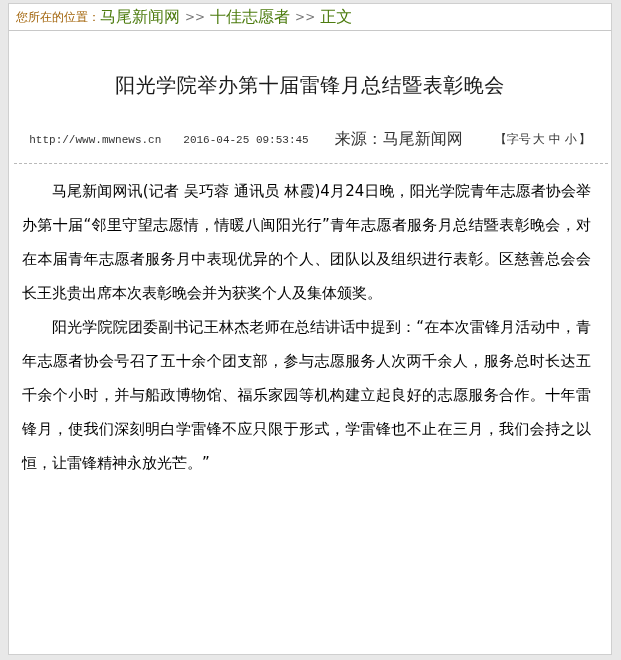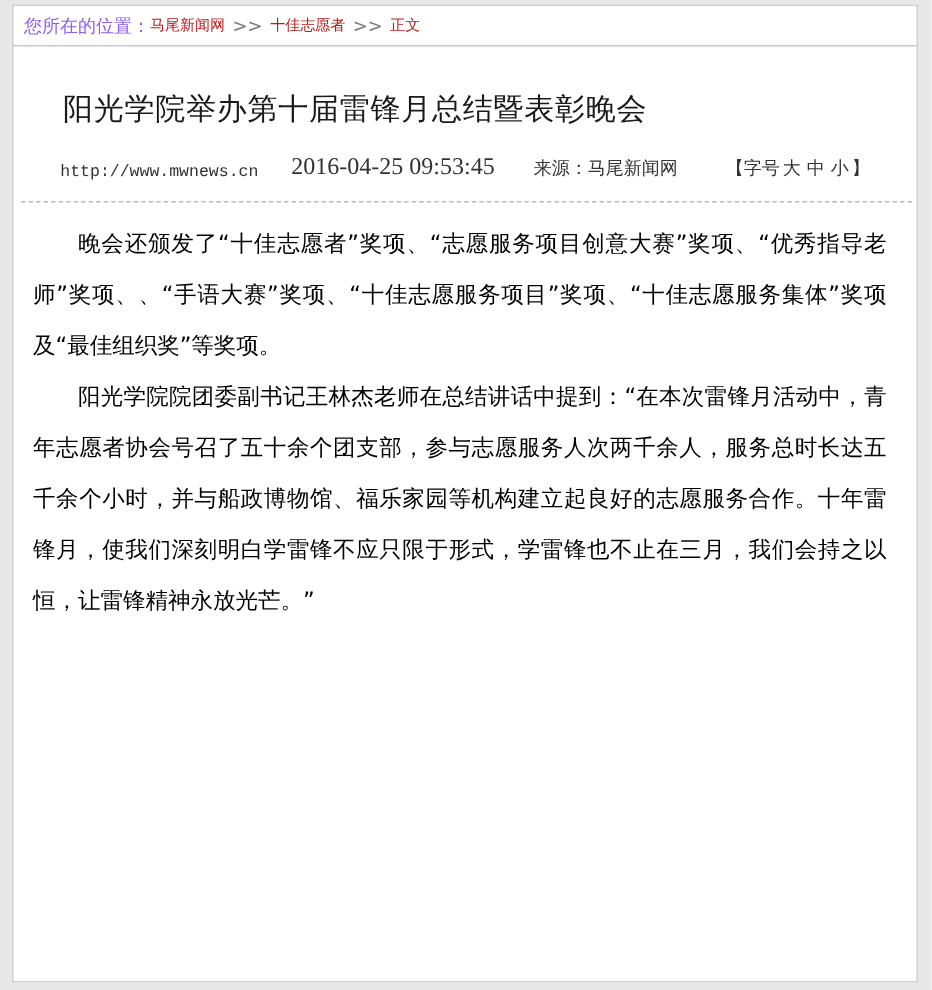--- a/index.html
+++ b/index.html
@@ -40,26 +40,26 @@
     border: 1px solid #cfcfcf;
     border-bottom: 1px solid #c8c8c8;
     box-sizing: border-box;
     display: flex;
     align-items: center;
     padding-left: 7px;
     white-space: nowrap;
   }
   .breadcrumb-label {
     font-size: 12px;
-    color: #8b5cf6;
+    color: #a16207;
     font-family: "DejaVu Sans", sans-serif;
   }
   .breadcrumb-link {
-    font-size: 10px;
-    color: #b91c1c;
+    font-size: 16px;
+    color: #4d7c0f;
     text-decoration: none;
     font-family: Liberation Sans, sans-serif;
     cursor: pointer;
   }
   .breadcrumb-sep {
     font-size: 12px;
     color: #777777;
     margin: 0 5px;
     font-family: "DejaVu Sans", sans-serif;
   }
@@ -67,57 +67,58 @@
   
   .article {
     position: absolute;
     left: 9px;
     top: 31px;
     width: 602px;
     box-sizing: border-box;
   }
 
   .article-title {
-    margin: 3px;
+    margin: 16px;
     padding: 24px 30px 0 30px;
+    text-align: center;
     font-size: 20px;
     font-weight: normal;
     color: #1a1a1a;
     font-family: "DejaVu Sans", sans-serif;
     letter-spacing: 0.5px;
     line-height: 28px;
   }
 
   .article-meta {
     margin: 0;
     padding: 14px 0 0 0;
     display: flex;
     justify-content: center;
-    align-items: flex-end;
+    align-items: center;
     font-size: 12px;
     color: #3a3a3a;
     white-space: nowrap;
   }
   .meta-url {
     font-family: "Liberation Mono", "DejaVu Sans Mono", monospace;
     font-size: 11px;
     color: #333333;
     text-decoration: none;
     cursor: pointer;
     margin-right: 22px;
   }
   .meta-date {
-    font-family: Liberation Serif, serif;
-    font-size: 16px;
+    font-family: Liberation Mono, monospace;
+    font-size: 11px;
     color: #333333;
     margin-right: 26px;
   }
   .meta-source {
     font-family: "DejaVu Sans", sans-serif;
-    font-size: 12px;
+    font-size: 16px;
     color: #333333;
     margin-right: 32px;
   }
   .meta-fontsize {
     font-family: Liberation Sans, sans-serif;
     font-size: 12px;
     color: #333333;
   }
   .meta-fontsize .fs-bracket,
   .meta-fontsize .fs-label { color: #333333; }
@@ -176,17 +177,17 @@
   <div class="article-meta">
     <a class="meta-url">http://www.mwnews.cn</a>
     <span class="meta-date">2016-04-25 09:53:45</span>
     <span class="meta-source">来源：马尾新闻网</span>
     <span class="meta-fontsize"><span class="fs-bracket">【</span><span class="fs-label">字号</span><a class="fs-opt">大</a><a class="fs-opt">中</a><a class="fs-opt">小</a><span class="fs-bracket">】</span></span>
   </div>
 
   <hr class="divider-dashed">
 
   <div class="article-body">
-    <p>晚会还颁发了“十佳志愿者”奖项、“志愿服务项目创意大赛”奖项、“优秀指导老师”奖项、、“手语大赛”奖项、“十佳志愿服务项目”奖项、“十佳志愿服务集体”奖项及“最佳组织奖”等奖项。</p>
+    <p>马尾新闻网讯(记者 吴巧蓉 通讯员 林霞)4月24日晚，阳光学院青年志愿者协会举办第十届“邻里守望志愿情，情暖八闽阳光行”青年志愿者服务月总结暨表彰晚会，对在本届青年志愿者服务月中表现优异的个人、团队以及组织进行表彰。区慈善总会会长王兆贵出席本次表彰晚会并为获奖个人及集体颁奖。</p>
     <p>阳光学院院团委副书记王林杰老师在总结讲话中提到：“在本次雷锋月活动中，青年志愿者协会号召了五十余个团支部，参与志愿服务人次两千余人，服务总时长达五千余个小时，并与船政博物馆、福乐家园等机构建立起良好的志愿服务合作。十年雷锋月，使我们深刻明白学雷锋不应只限于形式，学雷锋也不止在三月，我们会持之以恒，让雷锋精神永放光芒。”</p>
   </div>
 
 </div>
 
 </body></html>

